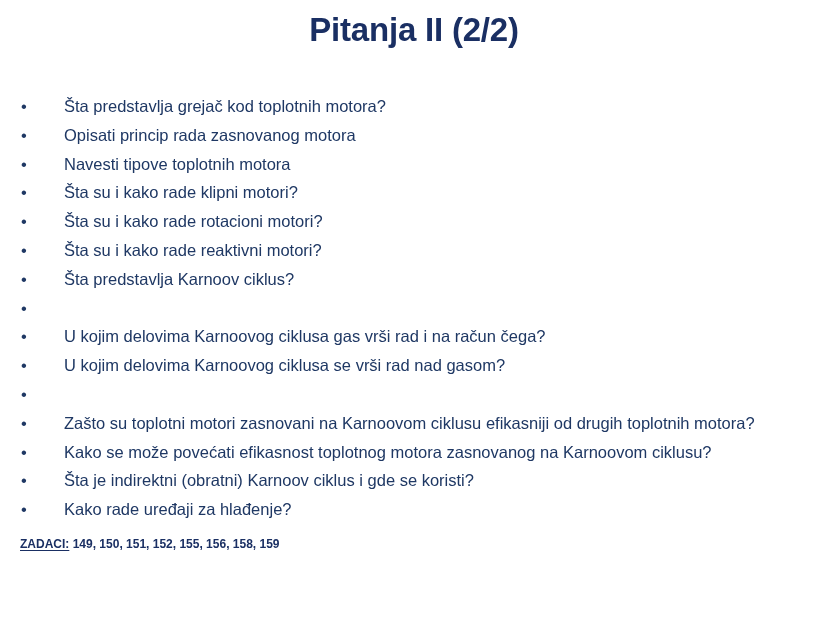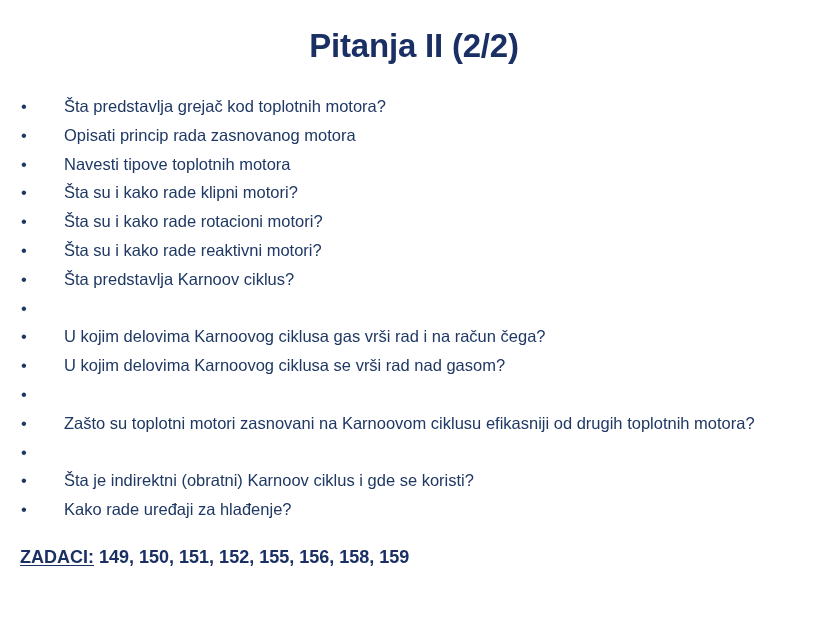--- a/index.html
+++ b/index.html
@@ -20,21 +20,21 @@
     width: 828px;
     height: 621px;
     background: #ffffff;
     box-sizing: border-box;
   }
 
   
   .slide-title {
     position: absolute;
     left: 0;
-    top: 26px;
+    top: 10px;
     width: 828px;
     text-align: center;
     font-size: 33px;
     font-weight: bold;
     color: #1a2f63;
     letter-spacing: -0.2px;
     line-height: 40px;
     white-space: nowrap;
   }
 
@@ -74,22 +74,22 @@
     font-size: 16.5px;
     line-height: 24px;
     color: #1f3864;
     margin-left: 36px;
   }
 
   
   .tasks-line {
     position: absolute;
     left: 20px;
-    top: 545px;
-    font-size: 18px;
+    top: 532px;
+    font-size: 12px;
     line-height: 24px;
     font-weight: bold;
     color: #1a2f63;
     white-space: nowrap;
   }
 
   .tasks-label {
     text-decoration: underline;
     text-underline-offset: 2px;
     font-weight: bold;
@@ -150,20 +150,21 @@
     </li>
     <li class="bullet-item">
       <span class="bullet-glyph">•</span>
     </li>
     <li class="bullet-item">
       <span class="bullet-glyph">•</span>
       <span class="bullet-text">Zašto su toplotni motori zasnovani na Karnoovom ciklusu efikasniji od drugih toplotnih motora?</span>
     </li>
     <li class="bullet-item">
       <span class="bullet-glyph">•</span>
+      <span class="bullet-text">Kako se može povećati efikasnost toplotnog motora zasnovanog na Karnoovom ciklusu?</span>
     </li>
     <li class="bullet-item">
       <span class="bullet-glyph">•</span>
       <span class="bullet-text">Šta je indirektni (obratni) Karnoov ciklus i gde se koristi?</span>
     </li>
     <li class="bullet-item">
       <span class="bullet-glyph">•</span>
       <span class="bullet-text">Kako rade uređaji za hlađenje?</span>
     </li>
   </ul>

